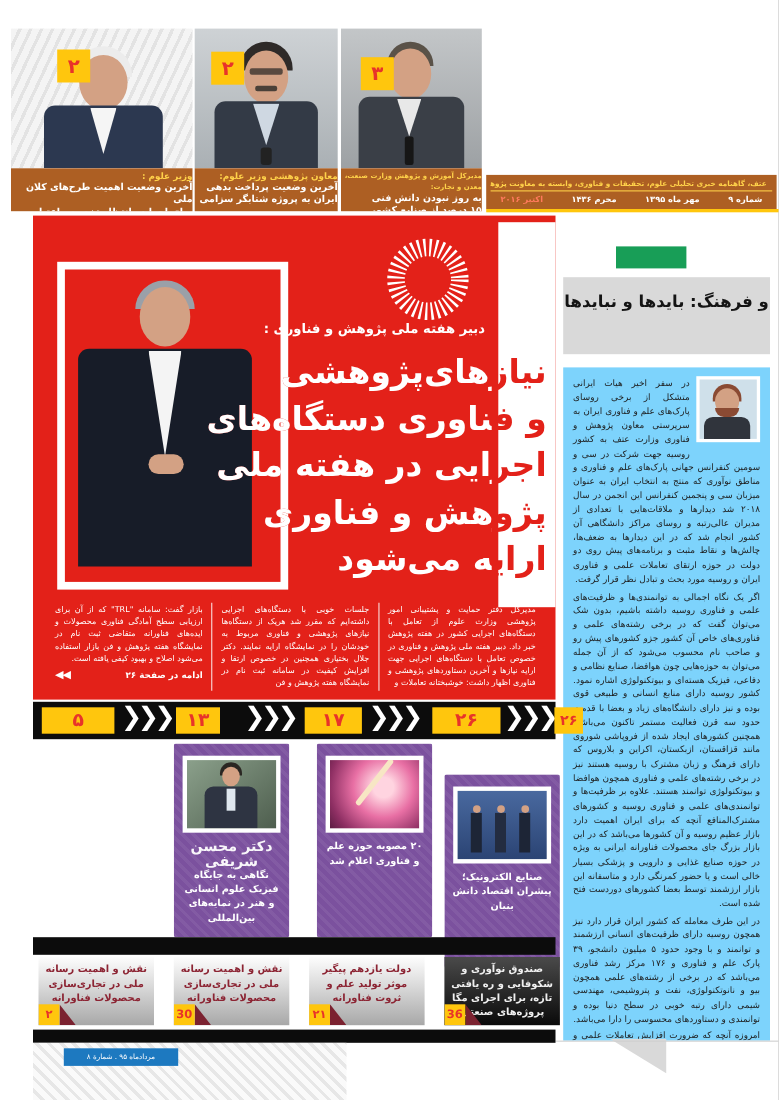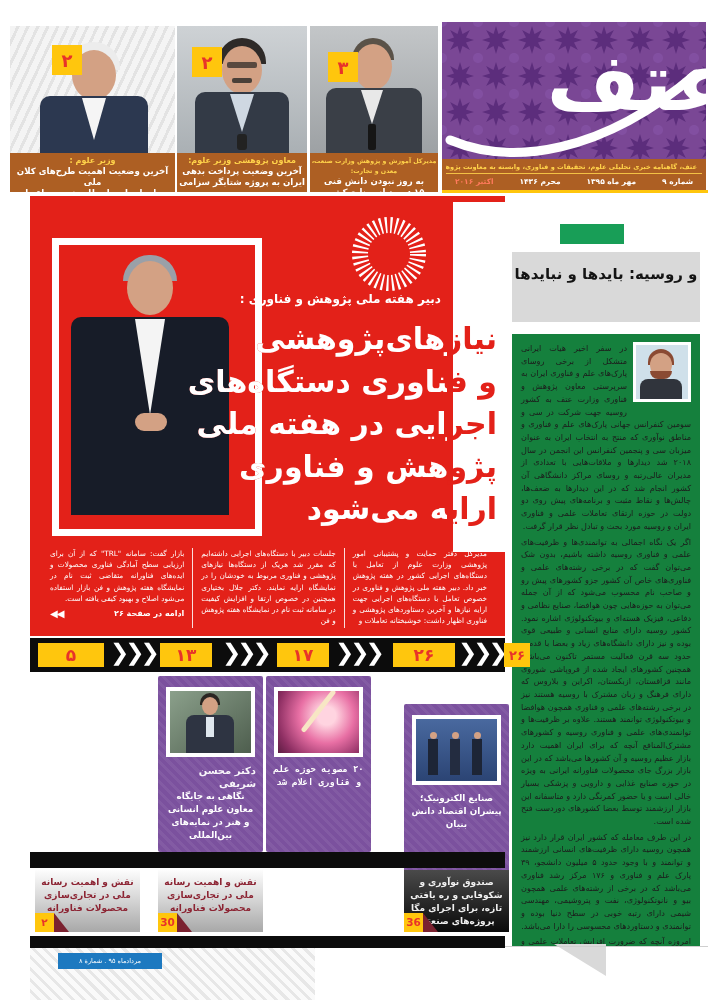--- a/index.html
+++ b/index.html
@@ -22,21 +22,21 @@
   .pc2{left:177px;width:130px;background:linear-gradient(#ced2d5,#aab0b4);}
   .pc3{left:310px;width:128px;background:linear-gradient(#c3c6c8,#9da1a4);}
   .head{border-radius:50%;background:#d3a184;}
   .suit{border-radius:10px 10px 0 0;}
   .shirt{clip-path:polygon(0 0,100% 0,50% 100%);}
   .pgbadge{background:#ffc60d;color:#e8332a;font-weight:bold;display:flex;align-items:center;
            justify-content:center;z-index:4;}
   .tb{width:30px;height:30px;font-size:18px;}
   
   .capstrip{top:153px;height:39px;background:#ad5f23;box-sizing:border-box;padding-top:3px;
-            text-align:center;direction:rtl;overflow:hidden;}
+            text-align:right;direction:rtl;overflow:hidden;}
   .cs1{left:10px;width:165px;} .cs2{left:177px;width:130px;} .cs3{left:310px;width:128px;}
   .kick{font-size:8px;color:#ffd24a;font-weight:bold;line-height:10px;}
   .cs3 .kick{font-size:6.3px;}
   .capline{font-size:8.6px;color:#fff;font-weight:bold;line-height:11px;}
   
   .redbox{left:30px;top:196px;width:475px;height:440px;background:#e32119;}
   .notch{position:absolute;right:0;top:6px;width:52px;height:350px;background:#fff;}
   .frame{position:absolute;left:22px;top:42px;width:196px;height:284px;background:#fff;padding:7px;}
   .frame-in{position:relative;width:100%;height:100%;background:#e32119;overflow:hidden;}
   .ringlogo{position:absolute;right:72px;top:14px;}
@@ -52,42 +52,42 @@
   .rbcol.div{border-left:1px solid rgba(255,255,255,.85);}
   .cont{display:flex;justify-content:space-between;align-items:center;direction:rtl;
         font-weight:bold;margin-top:4px;}
   .cont26{font-size:8px;color:#fff;}
   .arr{font-size:10px;letter-spacing:-1px;}
   
   .greenbar{left:560px;top:224px;width:64px;height:20px;background:#189e57;}
   .titlebox{left:512px;top:252px;width:188px;height:70px;background:#d9d9d9;box-sizing:border-box;
             padding-top:9px;text-align:center;direction:rtl;color:#141414;font-weight:bold;
             font-size:15px;line-height:27px;}
-  .bodybox{left:512px;top:334px;width:188px;height:612px;background:#15803d;box-sizing:border-box;
+  .bodybox{left:512px;top:334px;width:188px;height:612px;background:#7dd3fc;box-sizing:border-box;
            padding:8px 9px;direction:rtl;font-size:8.1px;line-height:12.7px;color:#1c1c1c;
            text-align:justify;overflow:hidden;}
   .bodybox p{margin:0 0 3px;}
   .insetphoto{float:right;width:52px;height:54px;background:#fff;padding:3px;margin:0 0 4px 6px;}
   .inset-in{position:relative;width:100%;height:100%;background:#cfe0ea;overflow:hidden;}
   .tail{left:554px;top:944px;width:52px;height:32px;background:#d9d9d9;
         clip-path:polygon(0 0,100% 0,100% 100%);}
   .grayline{left:505px;top:946px;width:203px;height:1px;background:#cfcfcf;}
   
   .stripA{left:30px;top:638px;width:475px;height:34px;background:#0c0c0c;}
   .sb{position:absolute;top:5px;height:24px;font-size:17px;}
   .chev{position:absolute;top:1px;color:#fff;font-weight:bold;font-size:23px;letter-spacing:-4px;}
   .endb{position:absolute;left:474px;top:5px;width:26px;height:24px;font-size:13px;z-index:6;overflow:hidden;}
   
   .pbox{top:676px;width:105px;height:176px;background:#7b519e;border-radius:2px;
         background-image:repeating-linear-gradient(45deg,rgba(255,255,255,.06) 0 3px,transparent 3px 7px);}
-  .px1{left:35px;} .px2{left:158px;} .px3{left:266px;font-family:Liberation Mono, monospace;} .px4{left:404px;margin-top:28px;}
+  .px1{left:35px;} .px2{left:158px;} .px3{left:288px;} .px4{left:404px;margin-top:28px;}
   .pphoto{width:81px;height:62px;background:#fff;padding:4px;margin:11px auto 7px;}
   .pscene{position:relative;width:100%;height:100%;overflow:hidden;}
   .pcap{padding:0 7px;color:#fff;font-weight:bold;font-size:8.8px;line-height:13px;text-align:center;direction:rtl;}
-  .byline{font-size:10px;opacity:.95;text-align:right;}
+  .byline{font-size:13px;opacity:.95;}
   .s1{background:linear-gradient(160deg,#eef4e6 0 30%,#bcd8a8 60%,#7fae66);}
   .s2{background:linear-gradient(140deg,#8ba08b,#4e5e4e);}
   .s3{background:radial-gradient(circle at 60% 40%,#ffd4e0 0 15%,#e86fa4 45%,#8e2f63 80%,#5c1c42);}
   .s4{background:linear-gradient(#49699f,#2b4474);}
   .stripB{left:30px;top:852px;width:475px;height:16px;background:#0c0c0c;}
   .stripC{left:30px;top:936px;width:475px;height:12px;background:#0c0c0c;}
   
   .gbox{top:870px;width:105px;height:62px;box-sizing:border-box;padding:6px 6px 0;text-align:center;
         direction:rtl;font-weight:bold;font-size:9px;line-height:13px;overflow:hidden;}
   .silver{background:linear-gradient(180deg,#fdfdfd 0,#dcdcdc 40%,#a8a8a8 100%);color:#8c2433;}
@@ -99,37 +99,20 @@
   .hatch{left:30px;top:948px;width:285px;height:52px;
          background:repeating-linear-gradient(45deg,#fafafa 0 5px,#e7e7e7 5px 8px);}
   .issuetag{left:58px;top:953px;width:104px;height:16px;background:#1d79c0;color:#fff;font-size:6.5px;
             display:flex;align-items:center;justify-content:center;direction:rtl;}
 </style>
 </head>
 <body>
 
 <div class="page">
 
-  <div class="abs mast">
-    <svg width="264" height="137">
-      <defs>
-        <pattern id="girih" width="36" height="36" patternUnits="userSpaceOnUse">
-          <rect width="36" height="36" fill="#7a4795"></rect>
-          <polygon fill="#5c2d7c" points="32,18 24,20.5 27.9,27.9 20.5,24 18,32 15.5,24 8.1,27.9 12,20.5 4,18 12,15.5 8.1,8.1 15.5,12 18,4 20.5,12 27.9,8.1 24,15.5"></polygon>
-          <circle cx="0" cy="0" r="5" fill="#8a58ad" opacity=".5"></circle>
-          <circle cx="36" cy="36" r="5" fill="#8a58ad" opacity=".5"></circle>
-          <circle cx="36" cy="0" r="5" fill="#8a58ad" opacity=".5"></circle>
-          <circle cx="0" cy="36" r="5" fill="#8a58ad" opacity=".5"></circle>
-        </pattern>
-      </defs>
-      <rect width="264" height="137" fill="url(#girih)"></rect>
-      <path d="M8 118 C 70 144, 160 132, 254 52" stroke="#ffffff" stroke-width="9" fill="none" stroke-linecap="round"></path>
-      <text x="196" y="88" font-size="80" font-weight="bold" fill="#ffffff" text-anchor="middle" font-family="DejaVu Sans, sans-serif">عتف</text>
-    </svg>
-  </div>
 
   <div class="abs infobar fa">
     <div class="tagline">عتف، گاهنامه خبری تحلیلی علوم، تحقیقات و فناوری، وابسته به معاونت پژوهش و فناوری</div>
     <div class="metarow">
       <span>شماره ۹</span>
       <span>مهر ماه ۱۳۹۵</span>
       <span>محرم ۱۴۳۶</span>
       <span class="meta-greg">اکتبر ۲۰۱۶</span>
     </div>
   </div>
@@ -203,34 +186,34 @@
       <div class="hlayer hl-white">
         <div>نیازهای‌پژوهشی</div>
         <div>و فناوری دستگاه‌های</div>
         <div>اجرایی در هفته ملی</div>
         <div>پژوهش و فناوری</div>
         <div>ارایه می‌شود</div>
       </div>
     </div>
     <div class="rbcols">
       <div class="rbcol div">مدیرکل دفتر حمایت و پشتیبانی امور پژوهشی وزارت علوم از تعامل با دستگاه‌های اجرایی کشور در هفته پژوهش خبر داد. دبیر هفته ملی پژوهش و فناوری در خصوص تعامل با دستگاه‌های اجرایی جهت ارایه نیازها و آخرین دستاوردهای پژوهشی و فناوری اظهار داشت: خوشبختانه تعاملات و</div>
-      <div class="rbcol div">جلسات دبیر با دستگاه‌های اجرایی داشته‌ایم که مقرر شد هریک از دستگاه‌ها نیازهای پژوهشی و فناوری مربوط به خودشان را در نمایشگاه ارایه نمایند. دکتر جلال بختیاری همچنین در خصوص ارتقا و افزایش کیفیت در سامانه ثبت نام در نمایشگاه هفته پژوهش و فن</div>
+      <div class="rbcol div">جلسات خوبی با دستگاه‌های اجرایی داشته‌ایم که مقرر شد هریک از دستگاه‌ها نیازهای پژوهشی و فناوری مربوط به خودشان را در نمایشگاه ارایه نمایند. دکتر جلال بختیاری همچنین در خصوص ارتقا و افزایش کیفیت در سامانه ثبت نام در نمایشگاه هفته پژوهش و فن</div>
       <div class="rbcol">
         <span>بازار گفت: سامانه "TRL" که از آن برای ارزیابی سطح آمادگی فناوری محصولات و ایده‌های فناورانه متقاضی ثبت نام در نمایشگاه هفته پژوهش و فن بازار استفاده می‌شود اصلاح و بهبود کیفی یافته است.</span>
         <div class="cont cont26">
           <span>ادامه در صفحة ۲۶</span>
           <span class="arr">◀◀</span>
         </div>
       </div>
     </div>
   </div>
 
   <div class="abs greenbar"></div>
   <div class="abs titlebox">
-    <div>و روسیه: بایدها و نبایدها</div>
+    <div>و فرهنگ: بایدها و نبایدها</div>
   </div>
   <div class="abs bodybox">
     <div class="insetphoto">
       <div class="inset-in">
         <div class="abs" style="left:12px;top:4px;width:26px;height:16px;background:#8a4a33;border-radius:13px 13px 0 0;"></div>
         <div class="abs head" style="left:14px;top:8px;width:22px;height:24px;"></div>
         <div class="abs" style="left:14px;top:26px;width:22px;height:8px;background:#8a4a33;border-radius:0 0 8px 8px;"></div>
         <div class="abs" style="left:4px;top:34px;width:42px;height:20px;background:#30343c;border-radius:8px 8px 0 0;"></div>
       </div>
     </div>
@@ -239,41 +222,41 @@
     <p>در این طرف معامله که کشور ایران قرار دارد نیز همچون روسیه دارای ظرفیت‌های انسانی ارزشمند و توانمند و با وجود حدود ۵ میلیون دانشجو، ۳۹ پارک علم و فناوری و ۱۷۶ مرکز رشد فناوری می‌باشد که در برخی از رشته‌های علمی همچون بیو و نانوتکنولوژی، نفت و پتروشیمی، مهندسی شیمی دارای رتبه خوبی در سطح دنیا بوده و توانمندی و دستاوردهای محسوسی را دارا می‌باشد.</p>
     <p>امروزه آنچه که ضرورت افزایش تعاملات علمی و فناوری بین دو کشور را بیش از پیش نشان می‌دهد به مواردی همچون نزدیکی جغرافیایی، وجود مرزهای مشترک، ریشه‌های فرهنگی و تاریخی مشترک و از همه مهمتر حجم بالای تعاملات اقتصادی، اجتماعی، فرهنگی، نظامی، دفاعی و امنیتی بین دو کشور و کشورهای مشترک‌المنافع می‌باشد که متاسفانه هم وزن این تعاملات، تعاملات علمی و فناوری دو کشور رشد و پیشرفت نداشته است. اما در این بین دلایل، موانع و چالش‌های پیش روی ۲ کشور بر سر تعاملات علمی و فناوری چیست؟</p>
 
   </div>
   <div class="abs tail"></div>
   <div class="abs grayline"></div>
 
   <div class="abs stripA">
     <div class="pgbadge sb" style="left:8px;width:66px;">۵</div>
     <div class="chev" style="left:80px;">❯❯❯</div>
-    <div class="pgbadge sb" style="left:130px;width:52px;">۱۳</div>
+    <div class="pgbadge sb" style="left:130px;width:40px;">۱۳</div>
     <div class="chev" style="left:192px;">❯❯❯</div>
     <div class="pgbadge sb" style="left:247px;width:52px;">۱۷</div>
     <div class="chev" style="left:305px;">❯❯❯</div>
     <div class="pgbadge sb" style="left:363px;width:62px;">۲۶</div>
     <div class="chev" style="left:428px;">❯❯❯</div>
     <div class="pgbadge endb">۲۶</div>
   </div>
 
   <div class="abs pbox px2">
     <div class="pphoto">
       <div class="pscene s2">
         <div class="abs" style="left:30px;top:2px;width:20px;height:12px;background:#2a2622;border-radius:10px 10px 0 0;"></div>
         <div class="abs" style="left:32px;top:6px;width:16px;height:18px;background:#d3a184;border-radius:50%;"></div>
         <div class="abs" style="left:16px;top:24px;width:48px;height:38px;background:#2e3442;border-radius:8px 8px 0 0;"></div>
         <div class="abs" style="left:36px;top:26px;width:8px;height:20px;background:#dfe7ee;"></div>
       </div>
     </div>
     <div class="pcap">
       <div class="byline">دکتر محسن شریفی</div>
-      <div>نگاهی به جایگاه معاون علوم انسانی و هنر در نمایه‌های بین‌المللی</div>
+      <div>نگاهی به جایگاه فیزیک علوم انسانی و هنر در نمایه‌های بین‌المللی</div>
     </div>
   </div>
   <div class="abs pbox px3">
     <div class="pphoto">
       <div class="pscene s3">
         <div class="abs" style="left:38px;top:-6px;width:5px;height:52px;background:#f7e6c4;transform:rotate(38deg);border-radius:3px;"></div>
       </div>
     </div>
     <div class="pcap">۲۰ مصوبه حوزه علم و فناوری اعلام شد</div>
   </div>
@@ -296,20 +279,25 @@
   <div class="abs gbox silver" style="left:35px;">
     <span>نقش و اهمیت رسانه ملی در تجاری‌سازی محصولات فناورانه</span>
     <div class="pgbadge bb">۲</div>
     <div class="fold"></div>
   </div>
   <div class="abs gbox silver" style="left:158px;">
     <span>نقش و اهمیت رسانه ملی در تجاری‌سازی محصولات فناورانه</span>
     <div class="pgbadge bb">30</div>
     <div class="fold"></div>
   </div>
+  <div class="abs gbox silver" style="left:281px;">
+    <span>دولت یازدهم پیگیر موثر تولید علم و ثروت فناورانه</span>
+    <div class="pgbadge bb">۲۱</div>
+    <div class="fold"></div>
+  </div>
   <div class="abs gbox dark" style="left:404px;">
     <span>صندوق نوآوری و شکوفایی و ره یافتی تازه، برای اجرای مگا پروژه‌های صنعتی</span>
     <div class="pgbadge bb">36</div>
     <div class="fold"></div>
   </div>
 
   <div class="abs stripC"></div>
 
   <div class="abs hatch"></div>
   <div class="abs issuetag">مردادماه ۹۵ . شمارة ۸</div>

